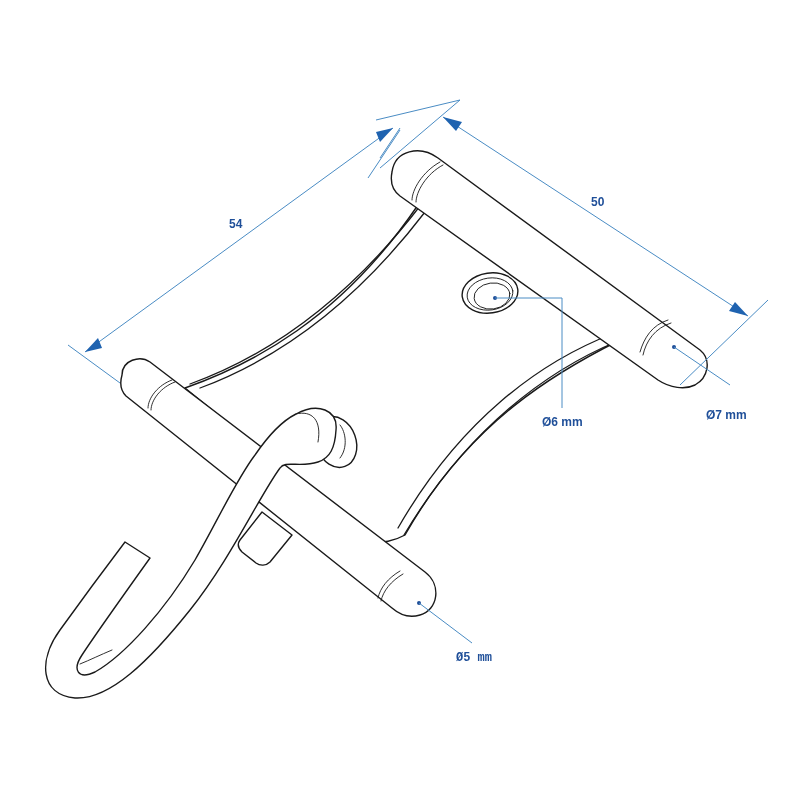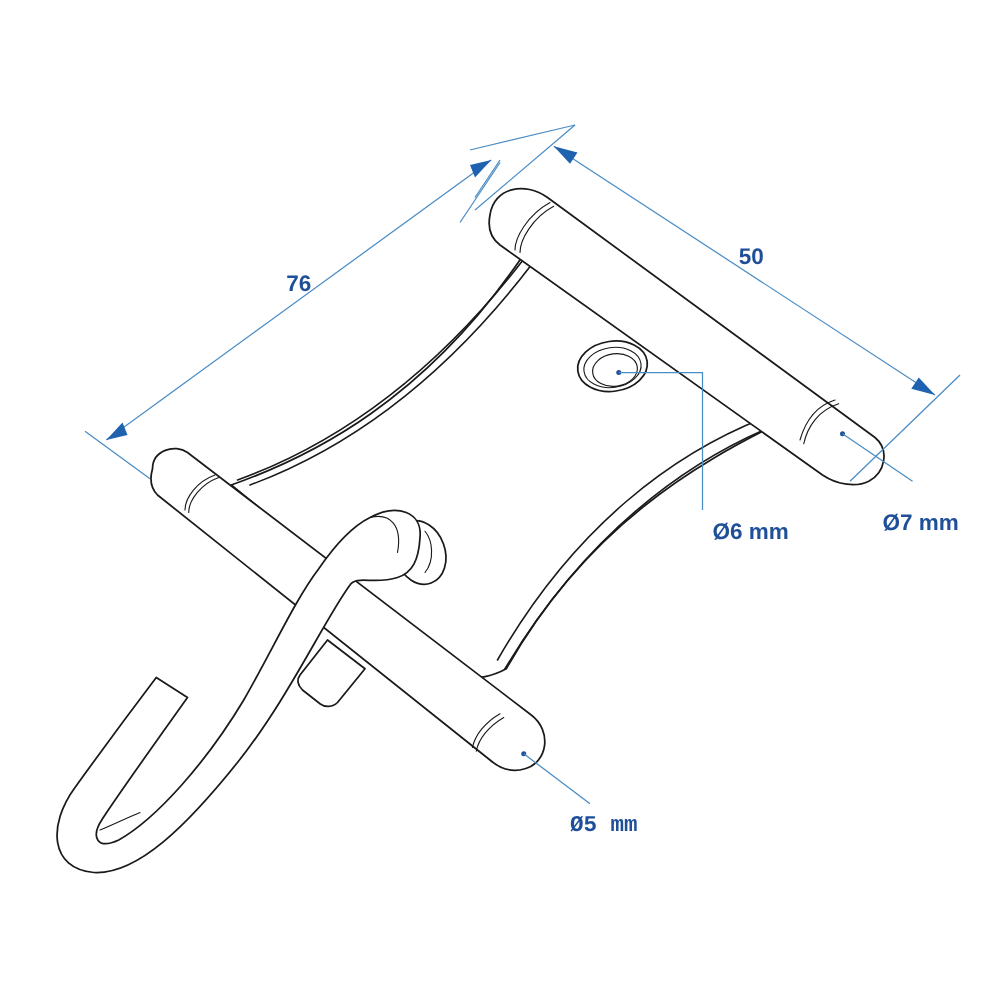--- a/index.html
+++ b/index.html
@@ -8,21 +8,21 @@
     .part { fill: #ffffff; stroke: #1a1a1a; stroke-width: 1.4; stroke-linejoin: round; stroke-linecap: round; }
     .edge { fill: none; stroke: #1a1a1a; stroke-width: 1.3; stroke-linecap: round; stroke-linejoin: round; }
     .thin { fill: none; stroke: #1a1a1a; stroke-width: 0.9; stroke-linecap: round; }
     .dim { fill: none; stroke: #4a8cc4; stroke-width: 1; }
     .arrow { fill: #1f63b0; stroke: none; }
     .dot { fill: #1f4f99; }
     .label {
       position: absolute;
       font-family: "Liberation Sans", sans-serif;
       font-weight: bold;
-      font-size: 18px;
+      font-size: 12px;
       color: #1f4f99;
       white-space: nowrap;
       line-height: 1;
     }
   </style>
 </head>
 <body>
 
 <svg id="drawing" viewBox="0 0 800 800" xmlns="http://www.w3.org/2000/svg">
 
@@ -136,17 +136,17 @@
     <circle class="dot" cx="495" cy="298" r="2"></circle>
     <polyline class="dim" points="495,298 562,298 562,408"></polyline>
   </g>
 
   <g>
     <circle class="dot" cx="419" cy="603" r="2"></circle>
     <line class="dim" x1="419" y1="603" x2="472" y2="643"></line>
   </g>
 </svg>
 
-<div class="label" style="left:229px; top:218px;">76</div>
+<div class="label" style="left:229px; top:218px;">54</div>
 <div class="label" style="left:591px; top:196px;">50</div>
 <div class="label" style="left:706px; top:409px;">Ø7 mm</div>
-<div class="label" style="left:542px; top:416px;margin-left:28px;">Ø6 mm</div>
+<div class="label" style="left:542px; top:416px;">Ø6 mm</div>
 <div class="label" style="left:456px; top:652px;font-family:Liberation Mono, monospace;">Ø5 mm</div>
 
 </body></html>

